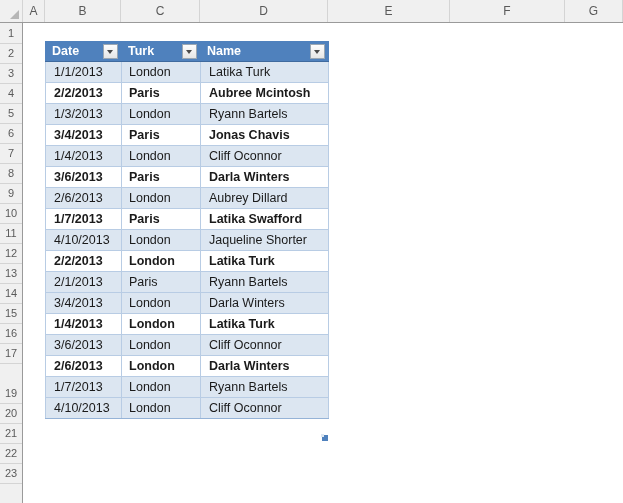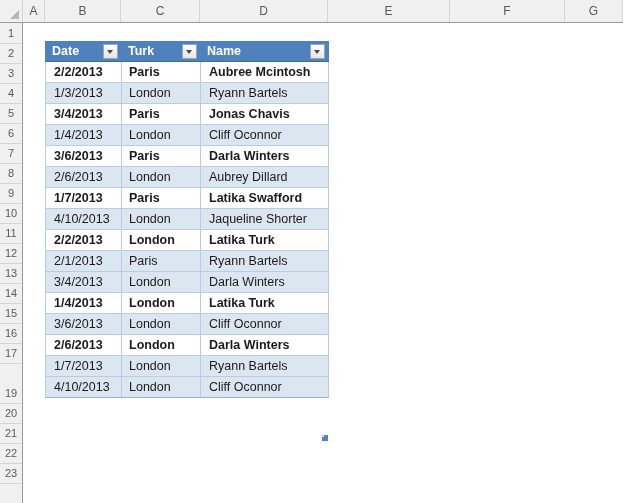--- a/index.html
+++ b/index.html
@@ -247,20 +247,25 @@
               </span></th>
             <th class="th-cell" style="width: 79px;"><span class="th-label">Turk</span><span class="filter-btn">
                 <span class="filter-arrow"></span>
               </span></th>
             <th class="th-cell" style="width: 128px;"><span class="th-label">Name</span><span class="filter-btn">
                 <span class="filter-arrow"></span>
               </span></th>
           </tr>
       </thead>
       <tbody id="body-rows">
+          <tr class="band-on">
+            <td class="td-cell cell-date" style="width: 76px;">1/1/2013</td>
+            <td class="td-cell cell-city" style="width: 79px;">London</td>
+            <td class="td-cell cell-name" style="width: 128px;">Latika Turk</td>
+          </tr>
           <tr class="band-off">
             <td class="td-cell cell-date" style="width: 76px;">2/2/2013</td>
             <td class="td-cell cell-city" style="width: 79px;">Paris</td>
             <td class="td-cell cell-name" style="width: 128px;">Aubree Mcintosh</td>
           </tr>
           <tr class="band-on">
             <td class="td-cell cell-date" style="width: 76px;">1/3/2013</td>
             <td class="td-cell cell-city" style="width: 79px;">London</td>
             <td class="td-cell cell-name" style="width: 128px;">Ryann Bartels</td>
           </tr>

